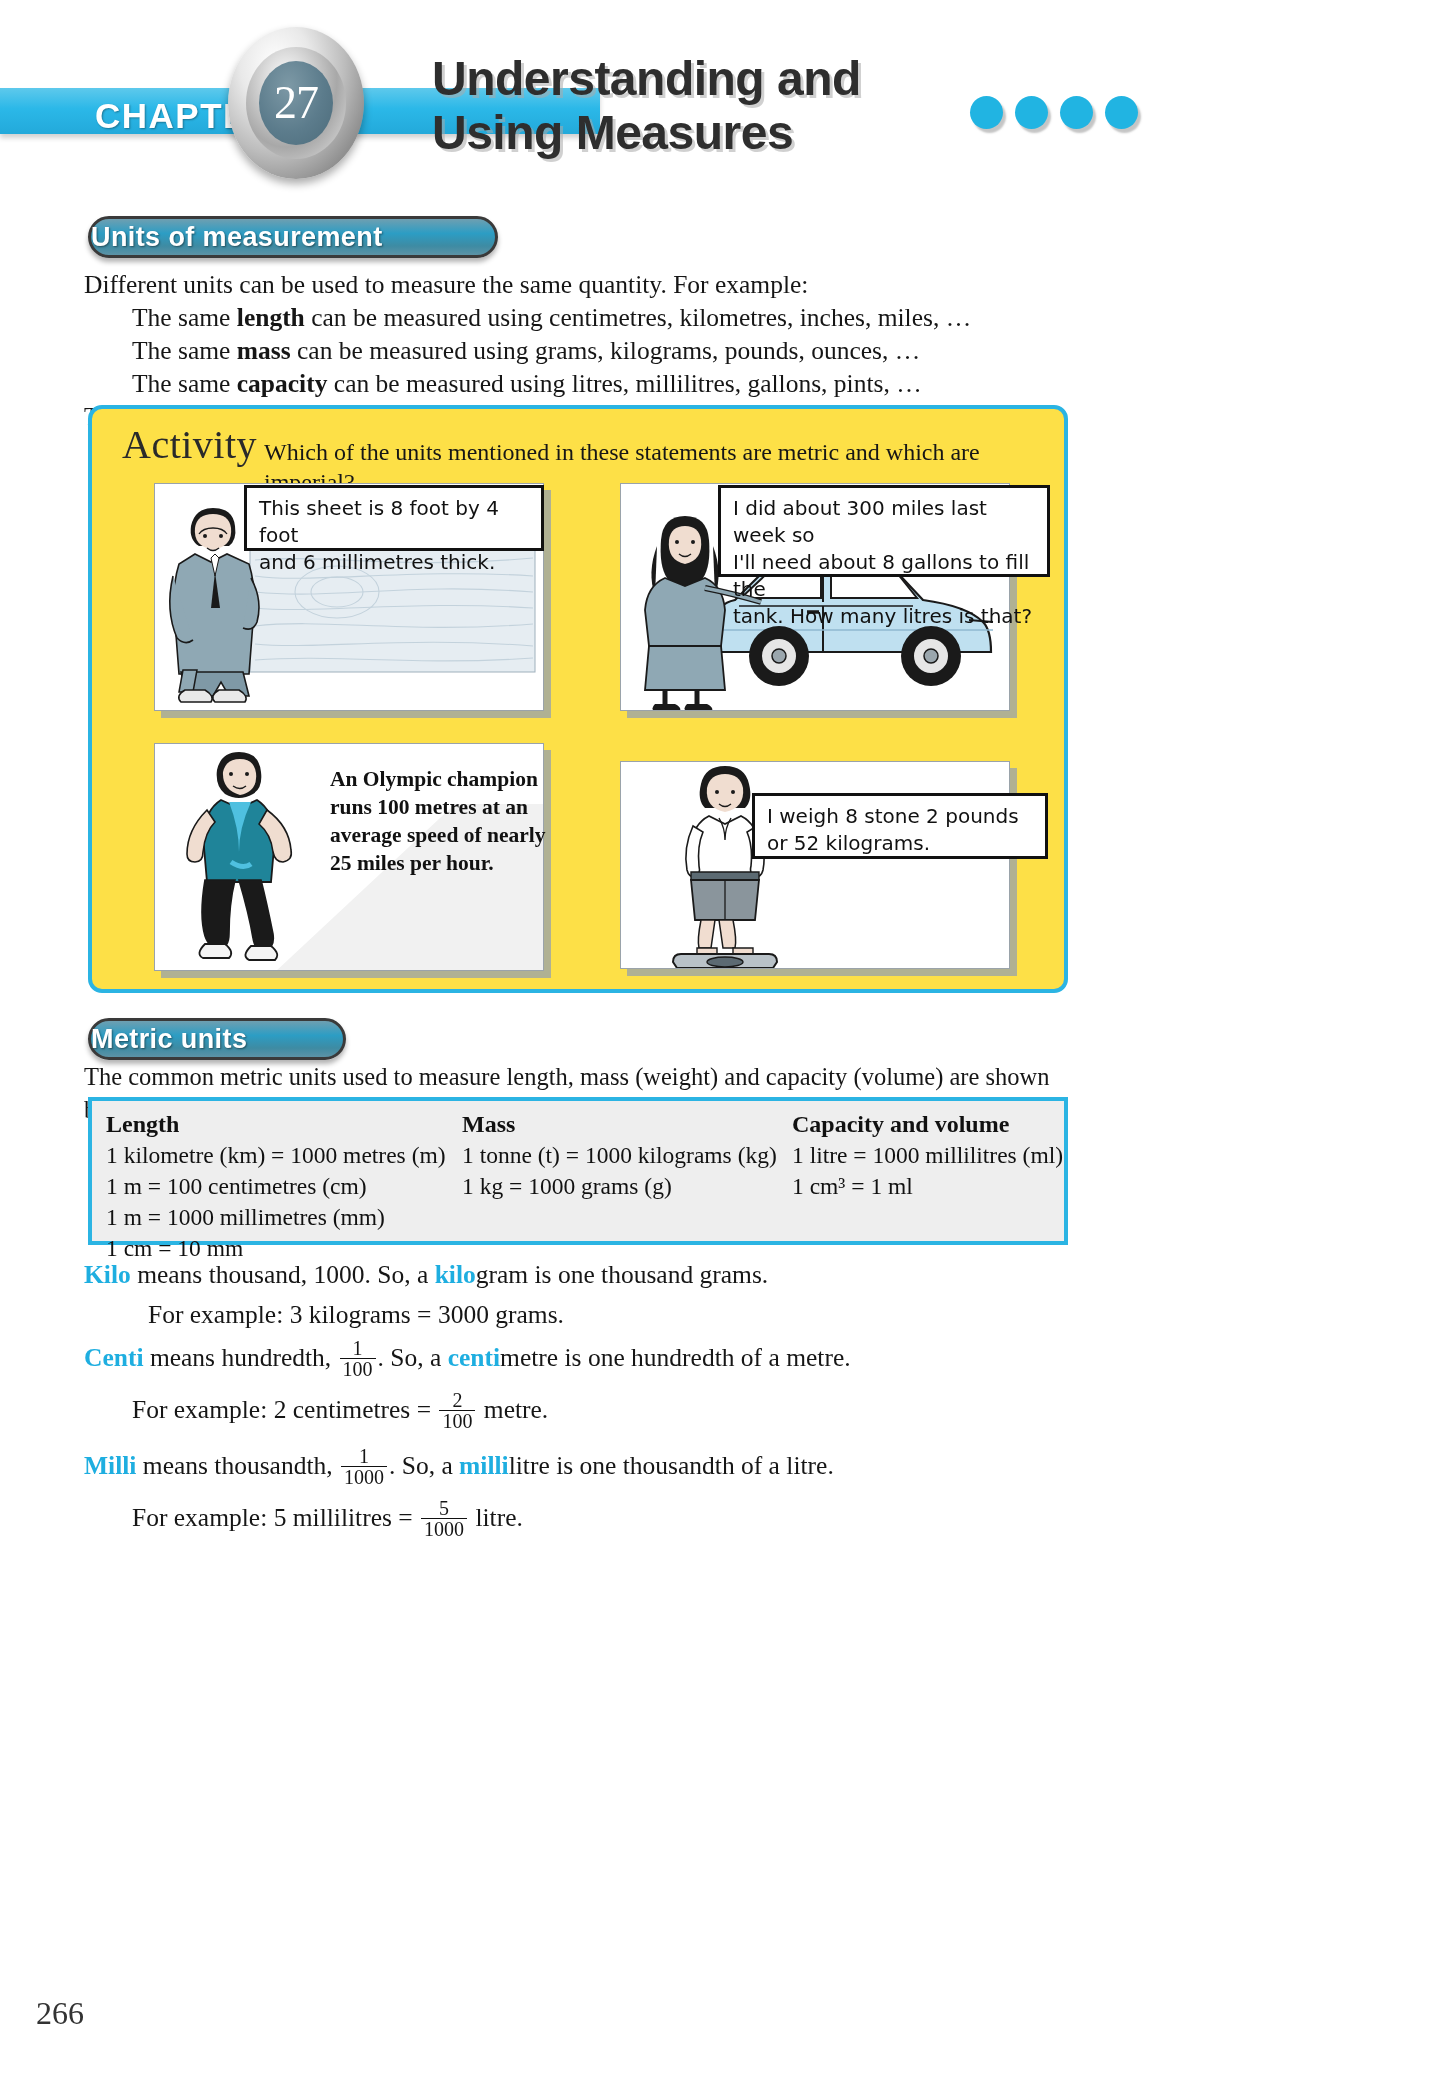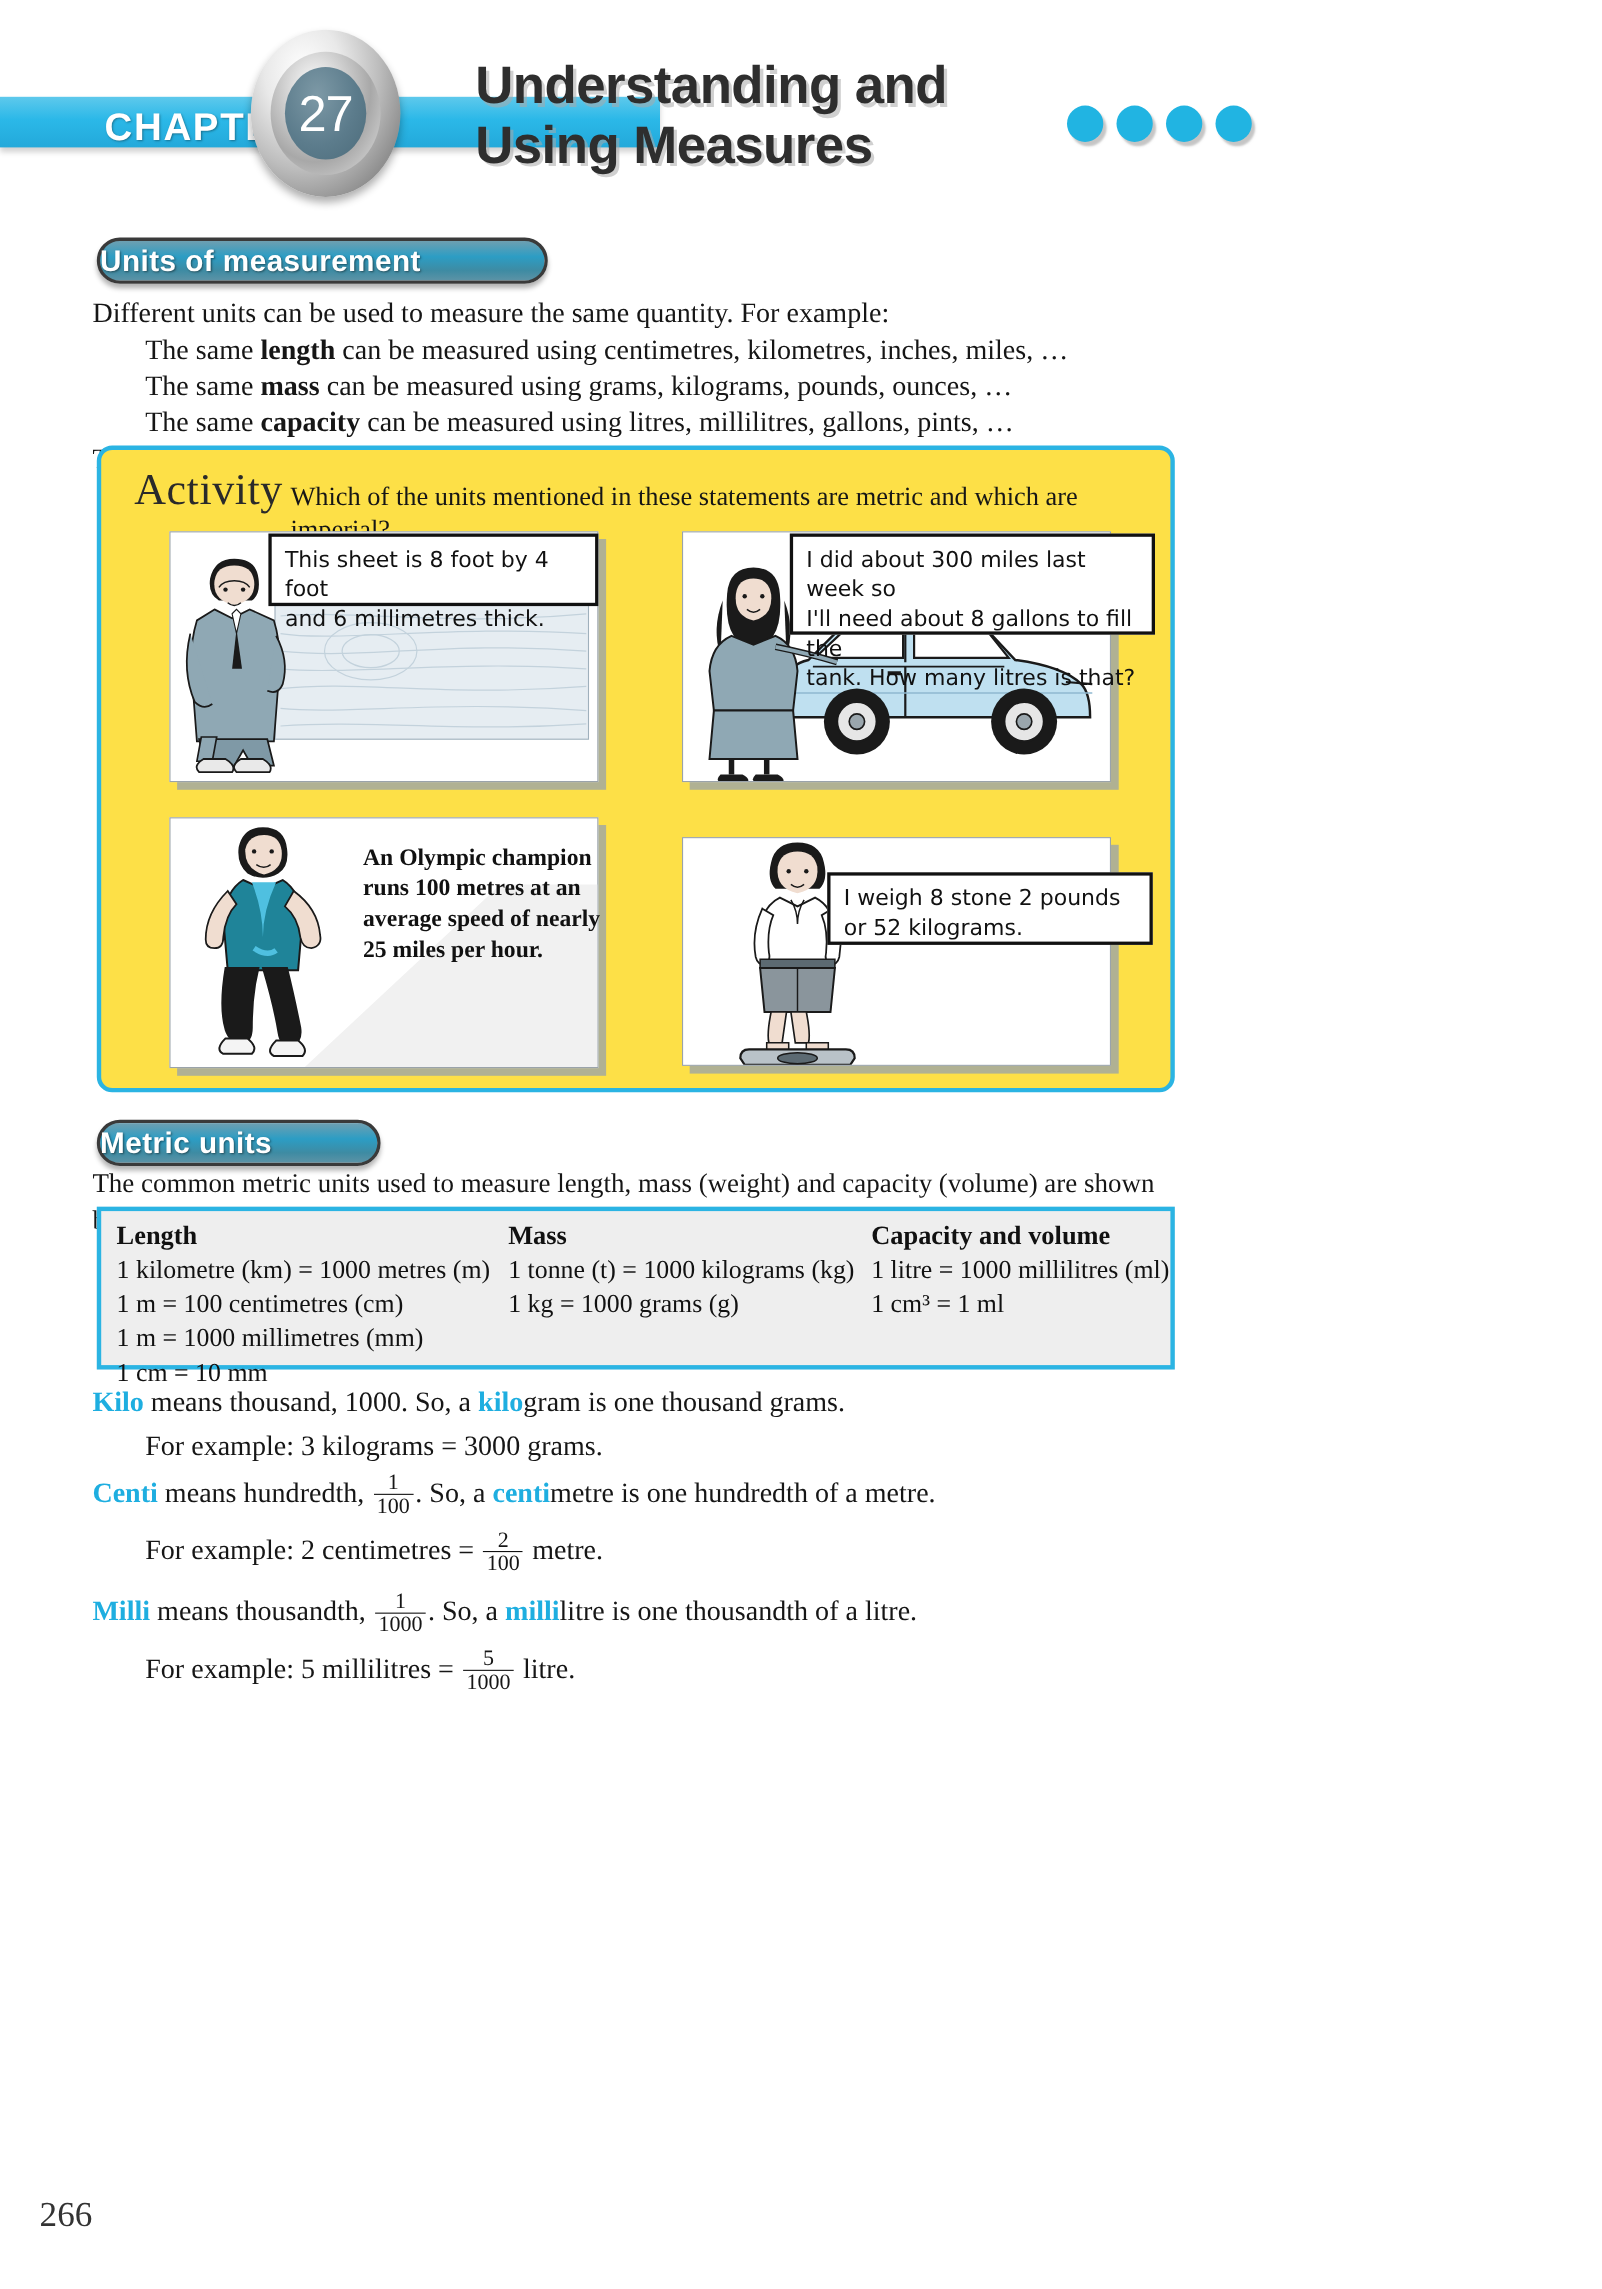--- a/index.html
+++ b/index.html
@@ -37,21 +37,21 @@
     border-radius:50%;
     background:radial-gradient(ellipse at 40% 30%, #ffffff 0%, #dcdcdc 25%, #a8a8a8 60%, #e4e4e4 100%);
   }
   .chapter-medal-core {
     position:absolute; left:13px; top:14px; width:74px; height:84px;
     border-radius:50%;
     background:radial-gradient(ellipse at 40% 30%, #7d99a6 0%, #5c7c8c 55%, #4c6b7a 100%);
     display:flex; align-items:center; justify-content:center;
   }
   .chapter-number {
-    font-family:Liberation Sans, sans-serif;
+    font-family:Liberation Serif, serif;
     font-size:46px; color:#ffffff; font-weight:normal; letter-spacing:-1px;
     line-height:1;
   }
   .title {
     position:absolute; left:432px; top:52px; width:620px;
     font-family:"Liberation Sans", sans-serif;
     font-size:48px; font-weight:bold; line-height:1.12; color:#2e2e2e;
     letter-spacing:-0.5px;
     text-shadow:3px 3px 0 rgba(170,170,170,.55);
   }
@@ -347,21 +347,21 @@
   <div class="col" style="left:700px; width:280px;">
     <div class="col-head">Capacity and volume</div>
     <div>1 litre  =  1000 millilitres (ml)</div>
     <div>1 cm³  =  1 ml</div>
   </div>
 </div>
 
 <div class="body-text" style="left:84px; top:1258px; width:1000px;">
   <span class="prefix-blue">Kilo</span><span> means thousand, 1000.   So, a </span><span class="prefix-blue">kilo</span><span>gram is one thousand grams.</span>
 </div>
-<div class="body-text indent1" style="left: 84px; top: 1298px; width: 1000px;">
+<div class="body-text indent1" style="left: 100px; top: 1298px; width: 1000px;">
   <span>For example: 3 kilograms  =  3000 grams.</span>
 </div>
 
 <div class="body-text" style="left: 84px; top: 1340px; width: 1000px;">
   <span class="prefix-blue">Centi</span><span> means hundredth, </span><span class="frac"><span class="num">1</span><span class="den">100</span></span><span>.   So, a </span><span class="prefix-blue">centi</span><span>metre is one hundredth of a metre.</span>
 </div>
 <div class="body-text indent1" style="left: 84px; top: 1392px; width: 1000px;">
   <span>For example: 2 centimetres  =  </span><span class="frac"><span class="num">2</span><span class="den">100</span></span><span> metre.</span>
 </div>
 

